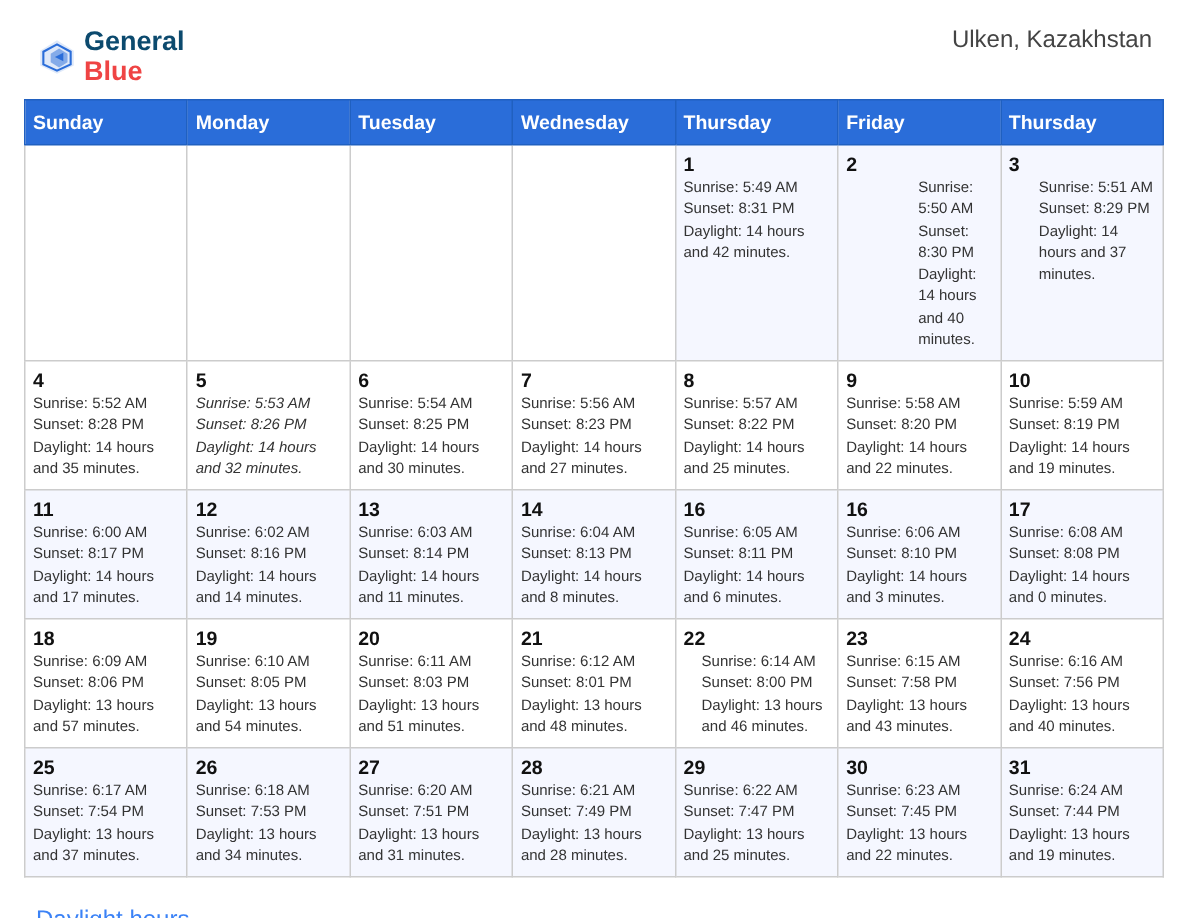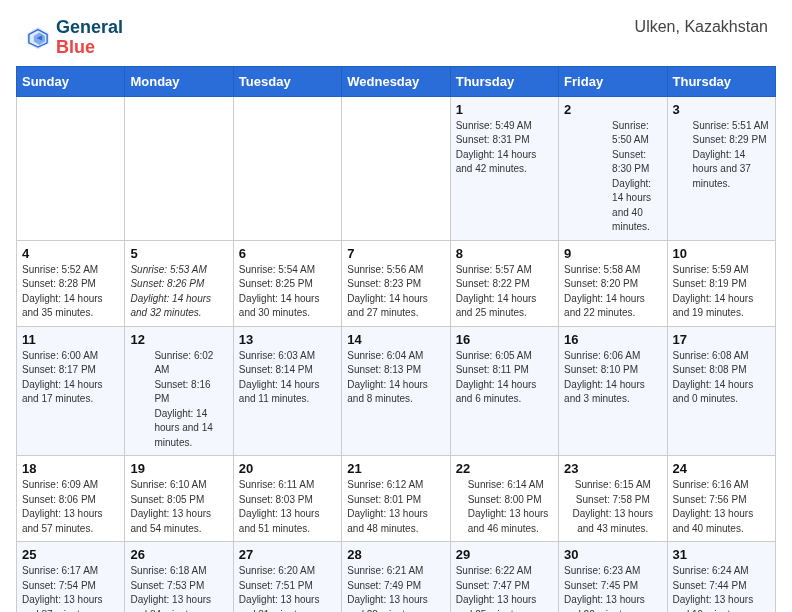--- a/index.html
+++ b/index.html
@@ -203,21 +203,21 @@
         </tr>
         <tr>
           <td>
             <div class="day-num">11</div>
             <div class="day-info" style="white-space: pre-line;">Sunrise: 6:00 AM
 Sunset: 8:17 PM
 Daylight: 14 hours and 17 minutes.</div>
           </td>
           <td>
             <div class="day-num">12</div>
-            <div class="day-info" style="white-space: pre-line; margin-left: 24px;">Sunrise: 6:02 AM
+            <div class="day-info" style="white-space: pre-line;">Sunrise: 6:02 AM
 Sunset: 8:16 PM
 Daylight: 14 hours and 14 minutes.</div>
           </td>
           <td>
             <div class="day-num">13</div>
             <div class="day-info" style="white-space: pre-line;">Sunrise: 6:03 AM
 Sunset: 8:14 PM
 Daylight: 14 hours and 11 minutes.</div>
           </td>
           <td>
@@ -271,21 +271,21 @@
 Daylight: 13 hours and 48 minutes.</div>
           </td>
           <td>
             <div class="day-num">22</div>
             <div class="day-info" style="white-space: pre-line; margin-left: 12px;">Sunrise: 6:14 AM
 Sunset: 8:00 PM
 Daylight: 13 hours and 46 minutes.</div>
           </td>
           <td>
             <div class="day-num">23</div>
-            <div class="day-info" style="white-space: pre-line; text-align: center;">Sunrise: 6:15 AM
+            <div class="day-info" style="white-space: pre-line;">Sunrise: 6:15 AM
 Sunset: 7:58 PM
 Daylight: 13 hours and 43 minutes.</div>
           </td>
           <td>
             <div class="day-num">24</div>
             <div class="day-info" style="white-space: pre-line;">Sunrise: 6:16 AM
 Sunset: 7:56 PM
 Daylight: 13 hours and 40 minutes.</div>
           </td>
         </tr>

